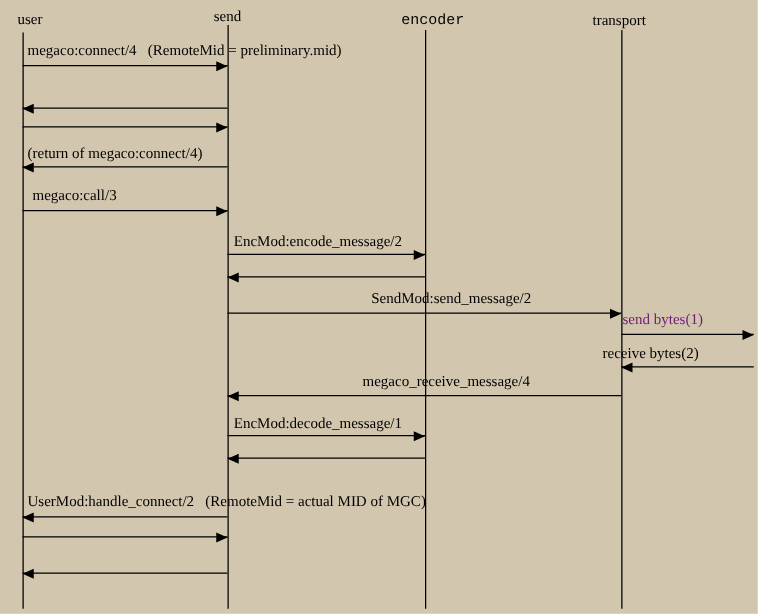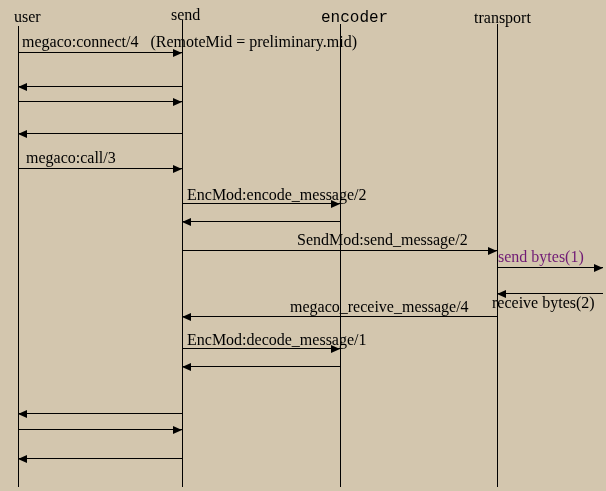--- a/index.html
+++ b/index.html
@@ -7,32 +7,32 @@
     width: 606px; height: 491px;
     font-family: "Liberation Serif", "DejaVu Serif", serif;
   }
   #diagram {
     position: relative;
     width: 606px; height: 491px;
     overflow: hidden;
   }
   .lifeline-label {
     position: absolute;
-    font-size: 16px;
+    font-size: 12px;
     color: #000;
     white-space: pre;
   }
   .lifeline {
     position: absolute;
     width: 1px;
     background: #000;
   }
   .msg-label {
     position: absolute;
-    font-size: 16px;
+    font-size: 12px;
     color: #000;
     white-space: pre;
   }
   .msg-line {
     position: absolute;
     height: 1px;
     background: #000;
   }
   .arrow-right {
     position: absolute;
@@ -61,46 +61,48 @@
     <div class="lifeline" style="left: 340px; top: 24px; height: 463px; background: rgb(0, 0, 0);"></div>
     <div class="lifeline-label" style="left: 474px; top: 9px; color: rgb(0, 0, 0);">transport</div>
     <div class="lifeline" style="left: 497px; top: 24px; height: 463px; background: rgb(0, 0, 0);"></div>
     <div class="msg-label" style="left: 22px; top: 33px; color: rgb(0, 0, 0);">megaco:connect/4   (RemoteMid = preliminary.mid)</div>
     <div class="msg-line" style="left: 18px; top: 52px; width: 164px; background: rgb(0, 0, 0);"></div>
     <div class="arrow-right" style="left: 173px; border-left-color: rgb(0, 0, 0); top: 49px;"></div>
     <div class="msg-line" style="left: 18px; top: 86px; width: 164px; background: rgb(0, 0, 0);"></div>
     <div class="arrow-left" style="left: 18px; border-right-color: rgb(0, 0, 0); top: 83px;"></div>
     <div class="msg-line" style="left: 18px; top: 101px; width: 164px; background: rgb(0, 0, 0);"></div>
     <div class="arrow-right" style="left: 173px; border-left-color: rgb(0, 0, 0); top: 98px;"></div>
+    <div class="msg-label" style="left: 22px; top: 115px; color: rgb(0, 0, 0);">(return of megaco:connect/4)</div>
     <div class="msg-line" style="left: 18px; top: 133px; width: 164px; background: rgb(0, 0, 0);"></div>
     <div class="arrow-left" style="left: 18px; border-right-color: rgb(0, 0, 0); top: 130px;"></div>
     <div class="msg-label" style="left: 26px; top: 149px; color: rgb(0, 0, 0);">megaco:call/3</div>
     <div class="msg-line" style="left: 18px; top: 168px; width: 164px; background: rgb(0, 0, 0);"></div>
     <div class="arrow-right" style="left: 173px; border-left-color: rgb(0, 0, 0); top: 165px;"></div>
     <div class="msg-label" style="left: 187px; top: 186px; color: rgb(0, 0, 0);">EncMod:encode_message/2</div>
     <div class="msg-line" style="left: 182px; top: 203px; width: 158px; background: rgb(0, 0, 0);"></div>
     <div class="arrow-right" style="left: 331px; border-left-color: rgb(0, 0, 0); top: 200px;"></div>
     <div class="msg-line" style="left: 182px; top: 221px; width: 158px; background: rgb(0, 0, 0);"></div>
     <div class="arrow-left" style="left: 182px; border-right-color: rgb(0, 0, 0); top: 218px;"></div>
     <div class="msg-label" style="left: 297px; top: 231px; color: rgb(0, 0, 0);">SendMod:send_message/2</div>
     <div class="msg-line" style="left: 182px; top: 250px; width: 315px; background: rgb(0, 0, 0);"></div>
     <div class="arrow-right" style="left: 488px; border-left-color: rgb(0, 0, 0); top: 247px;"></div>
     <div class="msg-label" style="left: 498px; top: 248px; color: #701a75;">send bytes(1)</div>
     <div class="msg-line" style="left: 497px; top: 267px; width: 106px; background: rgb(0, 0, 0);"></div>
     <div class="arrow-right" style="left: 594px; border-left-color: rgb(0, 0, 0); top: 264px;"></div>
-    <div class="msg-label" style="left: 492px; top: 275px; color: rgb(0, 0, 0); margin-top: 19px;">receive bytes(2)</div>
+    <div class="msg-label" style="left: 482px; top: 275px; color: rgb(0, 0, 0);">receive bytes(2)</div>
     <div class="msg-line" style="left: 497px; top: 293px; width: 106px; background: rgb(0, 0, 0);"></div>
     <div class="arrow-left" style="left: 497px; border-right-color: rgb(0, 0, 0); top: 290px;"></div>
     <div class="msg-label" style="left: 290px; top: 298px; color: rgb(0, 0, 0);">megaco_receive_message/4</div>
     <div class="msg-line" style="left: 182px; top: 316px; width: 315px; background: rgb(0, 0, 0);"></div>
     <div class="arrow-left" style="left: 182px; border-right-color: rgb(0, 0, 0); top: 313px;"></div>
     <div class="msg-label" style="left: 187px; top: 331px; color: rgb(0, 0, 0);">EncMod:decode_message/1</div>
     <div class="msg-line" style="left: 182px; top: 348px; width: 158px; background: rgb(0, 0, 0);"></div>
     <div class="arrow-right" style="left: 331px; border-left-color: rgb(0, 0, 0); top: 345px;"></div>
     <div class="msg-line" style="left: 182px; top: 366px; width: 158px; background: rgb(0, 0, 0);"></div>
     <div class="arrow-left" style="left: 182px; border-right-color: rgb(0, 0, 0); top: 363px;"></div>
+    <div class="msg-label" style="left: 22px; top: 394px; color: rgb(0, 0, 0);">UserMod:handle_connect/2   (RemoteMid = actual MID of MGC)</div>
     <div class="msg-line" style="left: 18px; top: 413px; width: 164px; background: rgb(0, 0, 0);"></div>
     <div class="arrow-left" style="left: 18px; border-right-color: rgb(0, 0, 0); top: 410px;"></div>
     <div class="msg-line" style="left: 18px; top: 429px; width: 164px; background: rgb(0, 0, 0);"></div>
     <div class="arrow-right" style="left: 173px; border-left-color: rgb(0, 0, 0); top: 426px;"></div>
     <div class="msg-line" style="left: 18px; top: 458px; width: 164px; background: rgb(0, 0, 0);"></div>
     <div class="arrow-left" style="left: 18px; border-right-color: rgb(0, 0, 0); top: 455px;"></div>
   </div>
 
 </body></html>

